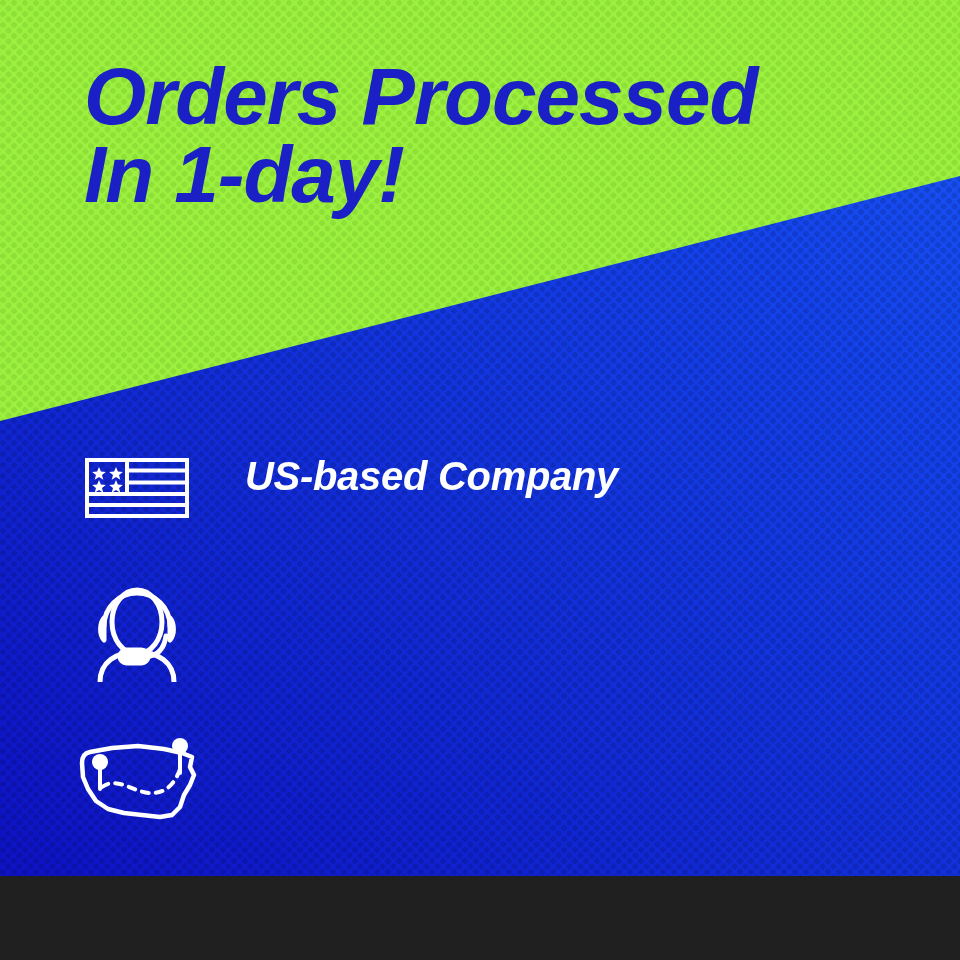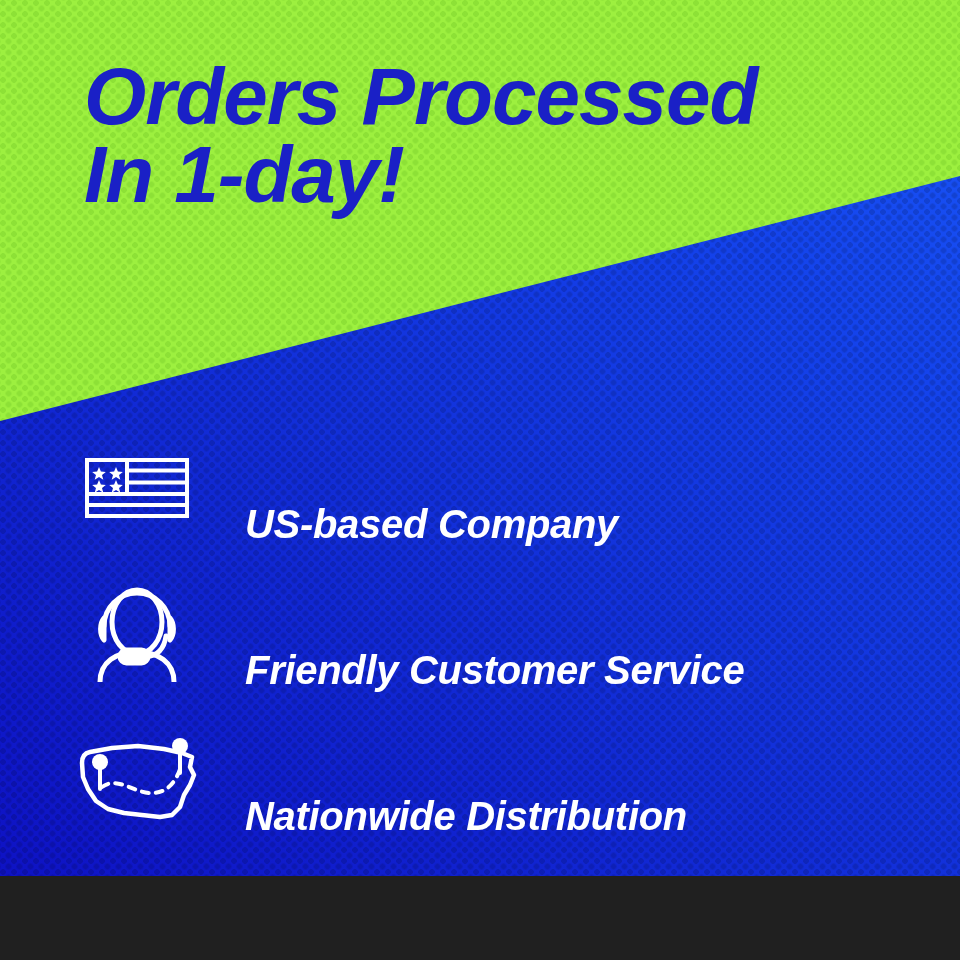--- a/index.html
+++ b/index.html
@@ -106,21 +106,20 @@
   .feature-label {
     position: absolute;
     left: 245px;
     top: 14px;
     color: #ffffff;
     font-size: 40px;
     font-weight: bold;
     font-style: italic;
     letter-spacing: -0.3px;
     white-space: nowrap;
-    margin-top: 48px;
   }
 
   
   .logo {
     position: absolute;
     left: 636px;
     top: 856px;
     width: 286px;
     height: 66px;
   }
@@ -180,39 +179,37 @@
             <path d="M88 32 A9 14 0 0 1 88 54 Z" fill="#ffffff" stroke="#ffffff"></path>
 
             <path d="M84 50 C82 64 74 70 64 71"></path>
 
             <rect x="38" y="64" width="28" height="13" rx="6.5" fill="#ffffff" stroke="#ffffff"></rect>
 
             <path d="M18 96 C18 76 34 66 55 66 C76 66 92 76 92 96"></path>
           </g>
         </svg>
       </div>
-      <div class="feature-label">Friendly Customer Service</div>
     </div>
 
     <div class="feature-row">
       <div class="feature-icon">
         <svg width="130" height="86" viewBox="0 0 130 86">
 
           <path d="M10 26 C10 20 13 16 18 15 L40 11 L66 9 L92 12 L110 16 L120 20
                    L118 30 L122 38 L118 48 L112 58 L108 70 L100 78 L88 80
                    L70 78 L52 76 L36 72 L24 64 L16 52 L11 40 Z" fill="none" stroke="#ffffff" stroke-width="4.5" stroke-linejoin="round"></path>
 
           <path d="M30 50 C46 38 64 58 82 56 C96 55 104 44 108 32" fill="none" stroke="#ffffff" stroke-width="4" stroke-linecap="round" stroke-dasharray="7 7"></path>
 
           <line x1="28" y1="52" x2="28" y2="30" stroke="#ffffff" stroke-width="4" stroke-linecap="round"></line>
           <circle cx="28" cy="25" r="8" fill="#ffffff"></circle>
 
           <line x1="108" y1="36" x2="108" y2="14" stroke="#ffffff" stroke-width="4" stroke-linecap="round"></line>
           <circle cx="108" cy="9" r="8" fill="#ffffff"></circle>
         </svg>
       </div>
-      <div class="feature-label">Nationwide Distribution</div>
     </div>
 
   </div>
 
 
 </div>
 
 </body></html>

